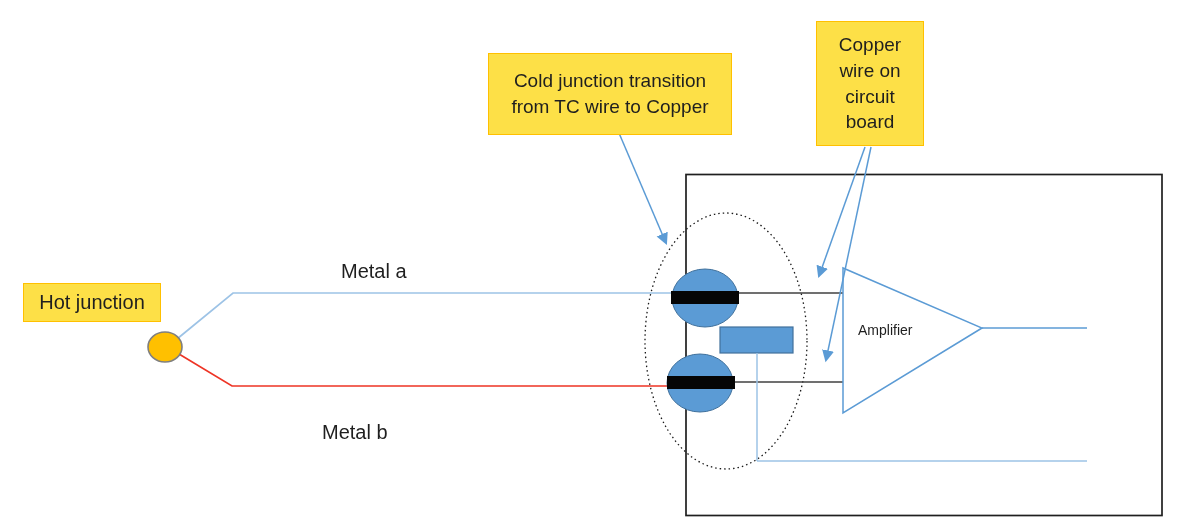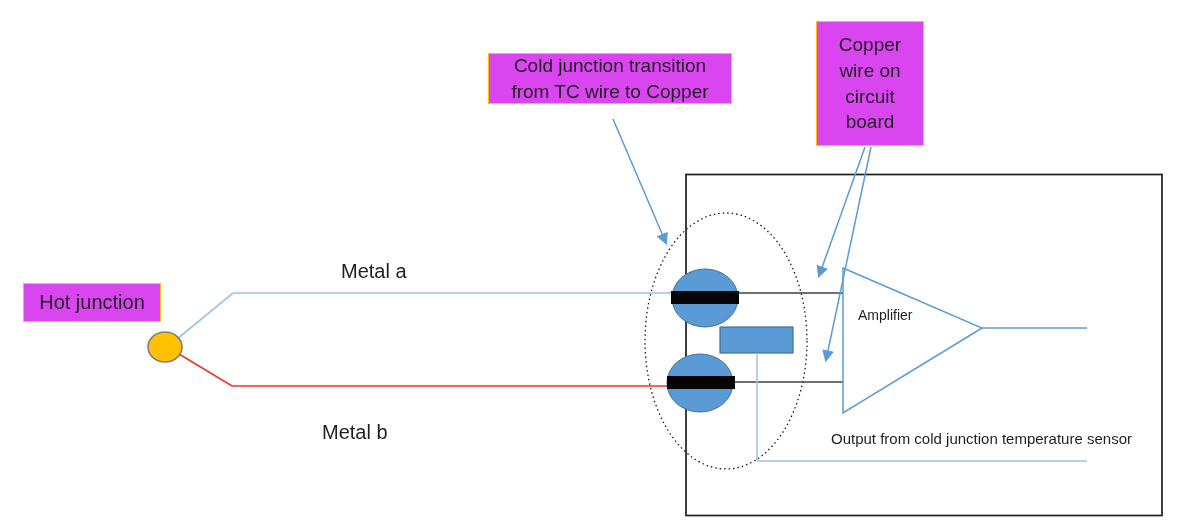--- a/index.html
+++ b/index.html
@@ -7,35 +7,35 @@
     position:relative;
     width:1177px;height:532px;
     background:var(--canvas-bg,#fff);
     font-family:"Liberation Sans", sans-serif;
     color:var(--text,#1f1f1f);
     overflow:hidden;
   }
   svg.layer{position:absolute;left:0;top:0;width:1177px;height:532px;}
   .callout{
     position:absolute;
-    background:#d946ef;
+    background:#fde047;
     border:1.6px solid var(--callout-border,#ffc000);
     display:flex;align-items:center;justify-content:center;
     text-align:center;
     color:var(--text,#1f1f1f);
     box-sizing:border-box;
     line-height:1.35;
   }
   .callout.hot{left:23px;top:283px;width:138px;height:39px;font-size:20px;}
-  .callout.cold{left:488px;top:53px;width:244px;height:51px;font-size:19px;padding:2px 6px;}
+  .callout.cold{left:488px;top:53px;width:244px;height:82px;font-size:19px;padding:2px 6px;}
   .callout.copper{left:816px;top:21px;width:108px;height:125px;font-size:19px;padding:4px 14px;}
   .freetext{position:absolute;white-space:nowrap;color:var(--text,#1f1f1f);}
   .metal-a{left:322px;top:260px;font-size:20px;margin-left:19px;}
   .metal-b{left:322px;top:421px;font-size:20px;text-align:right;}
-  .amplifier{left:858px;top:307px;font-size:14px;}
+  .amplifier{left:858px;top:322px;font-size:14px;}
   .output{left:831px;top:430px;font-size:15px;}
 </style>
 </head>
 <body>
 
 <div class="stage">
 
   <svg class="layer" viewBox="0 0 1177 532">
     <defs>
       <marker id="arrowhead" markerWidth="9" markerHeight="9" refX="6.5" refY="4" orient="auto">
@@ -82,15 +82,14 @@
     <span>Cold junction transition from TC wire to Copper</span>
   </div>
 
   <div class="callout copper">
     <span>Copper wire on circuit board</span>
   </div>
 
   <div class="freetext metal-a">Metal a</div>
   <div class="freetext metal-b">Metal b</div>
   <div class="freetext amplifier">Amplifier</div>
-  <div class="freetext output">Output from cold junction temperature sensor</div>
 
 </div>
 
 </body></html>

